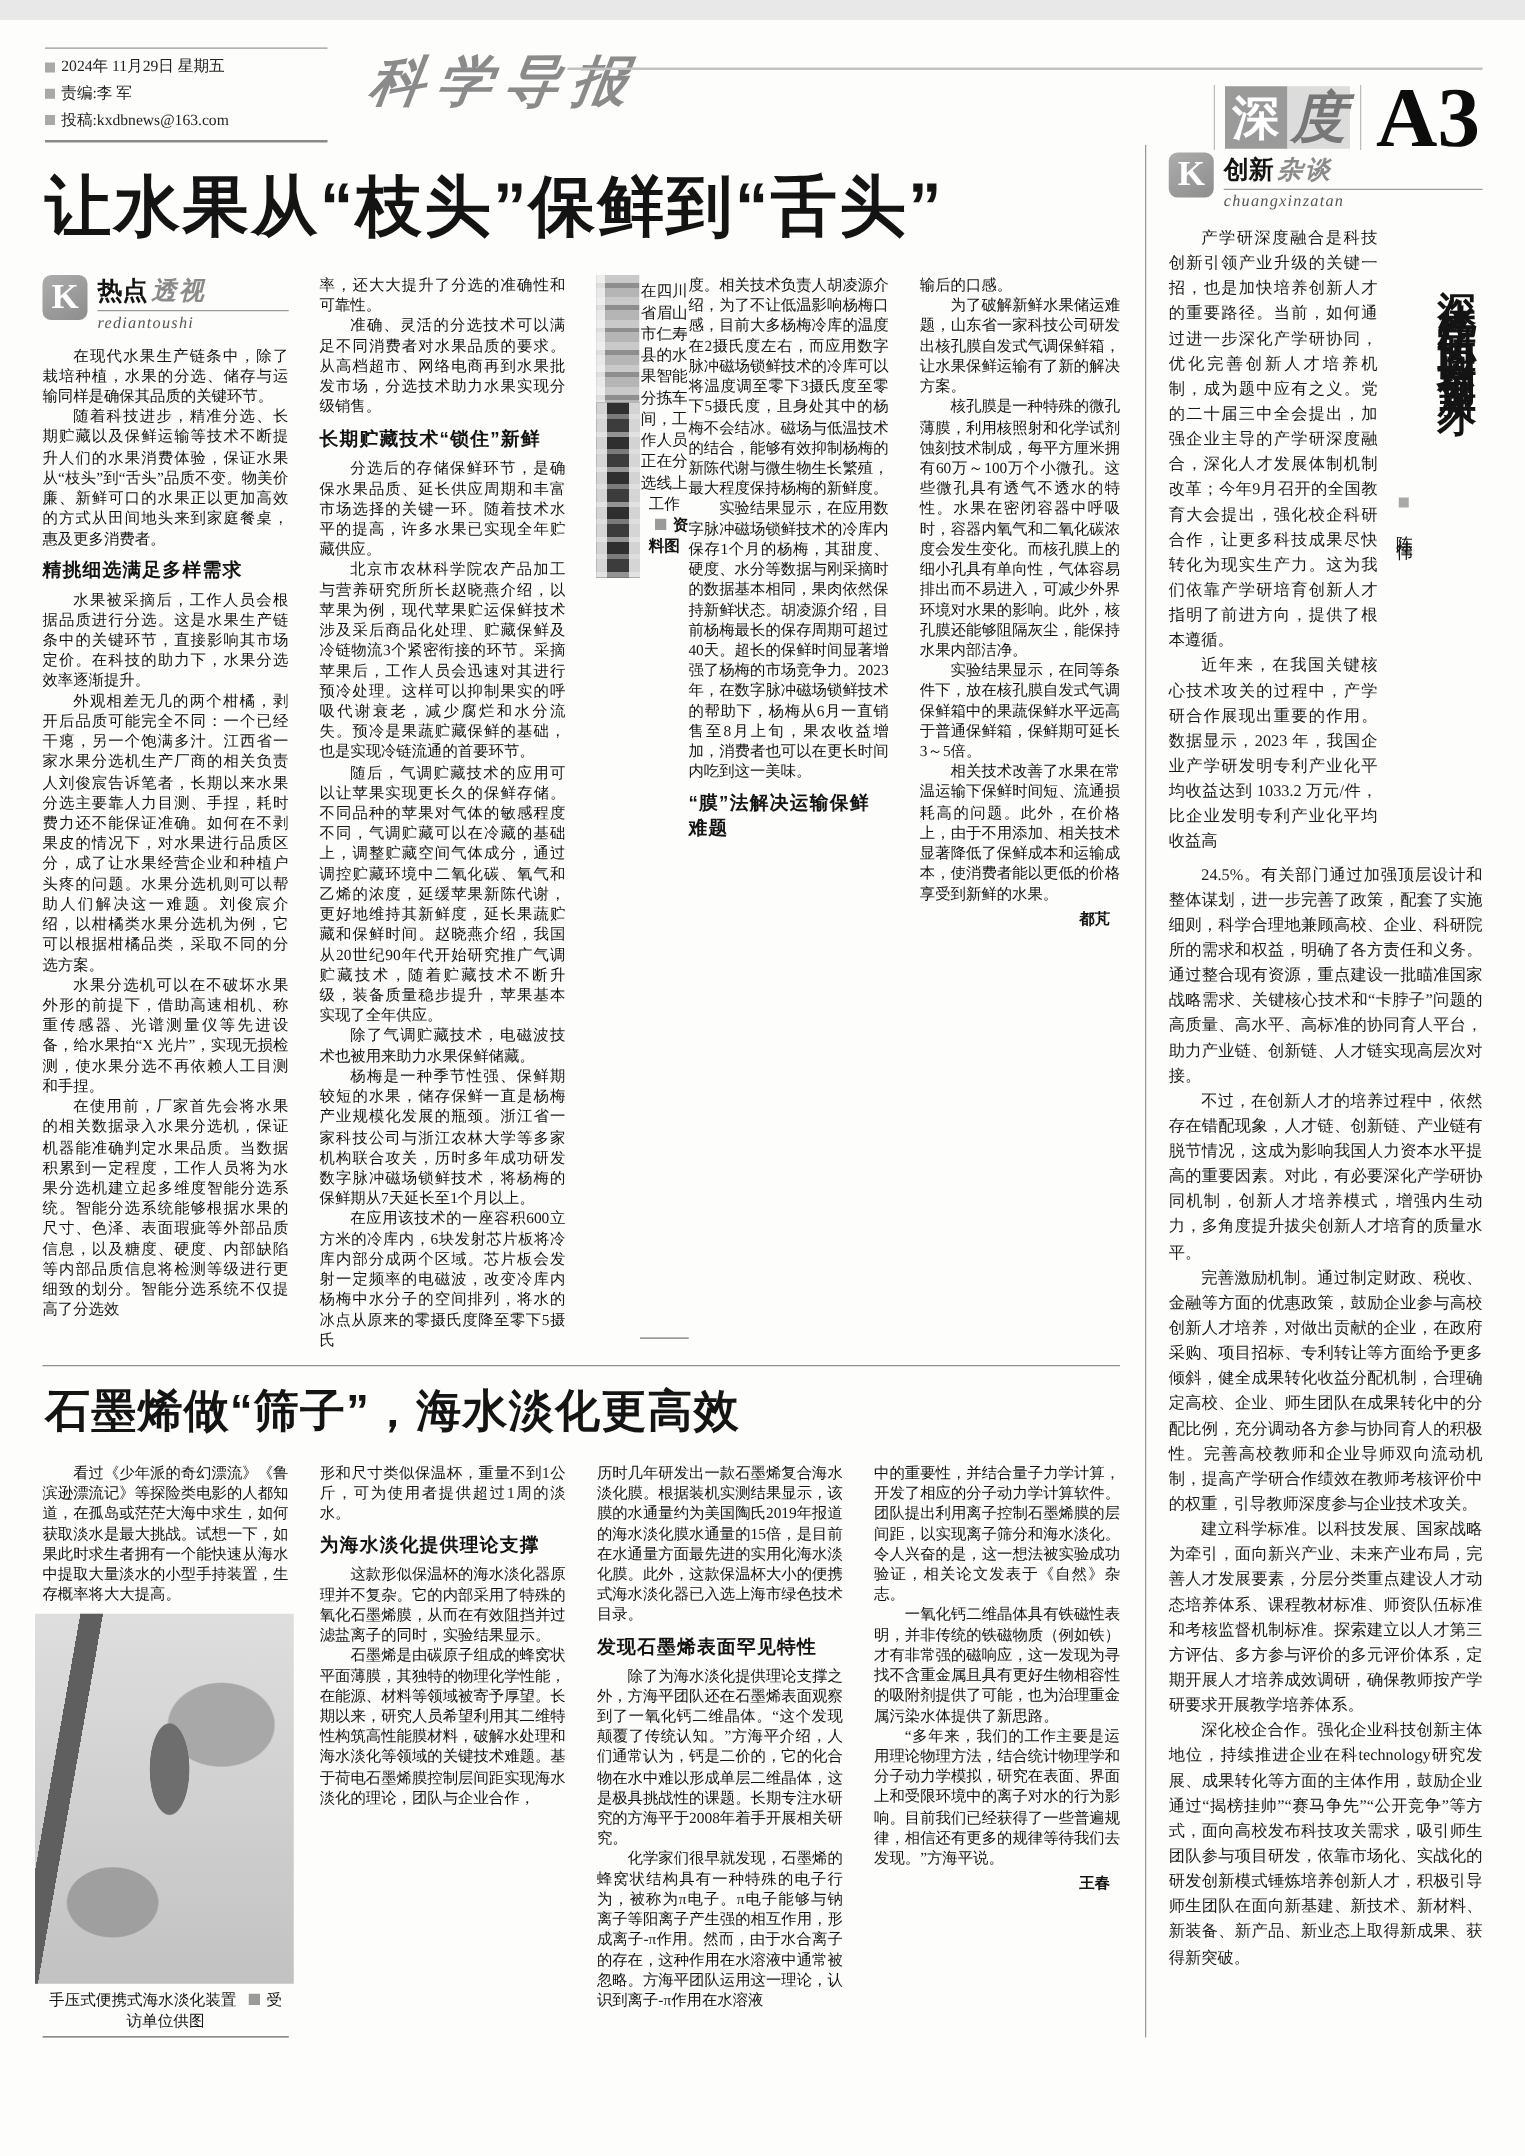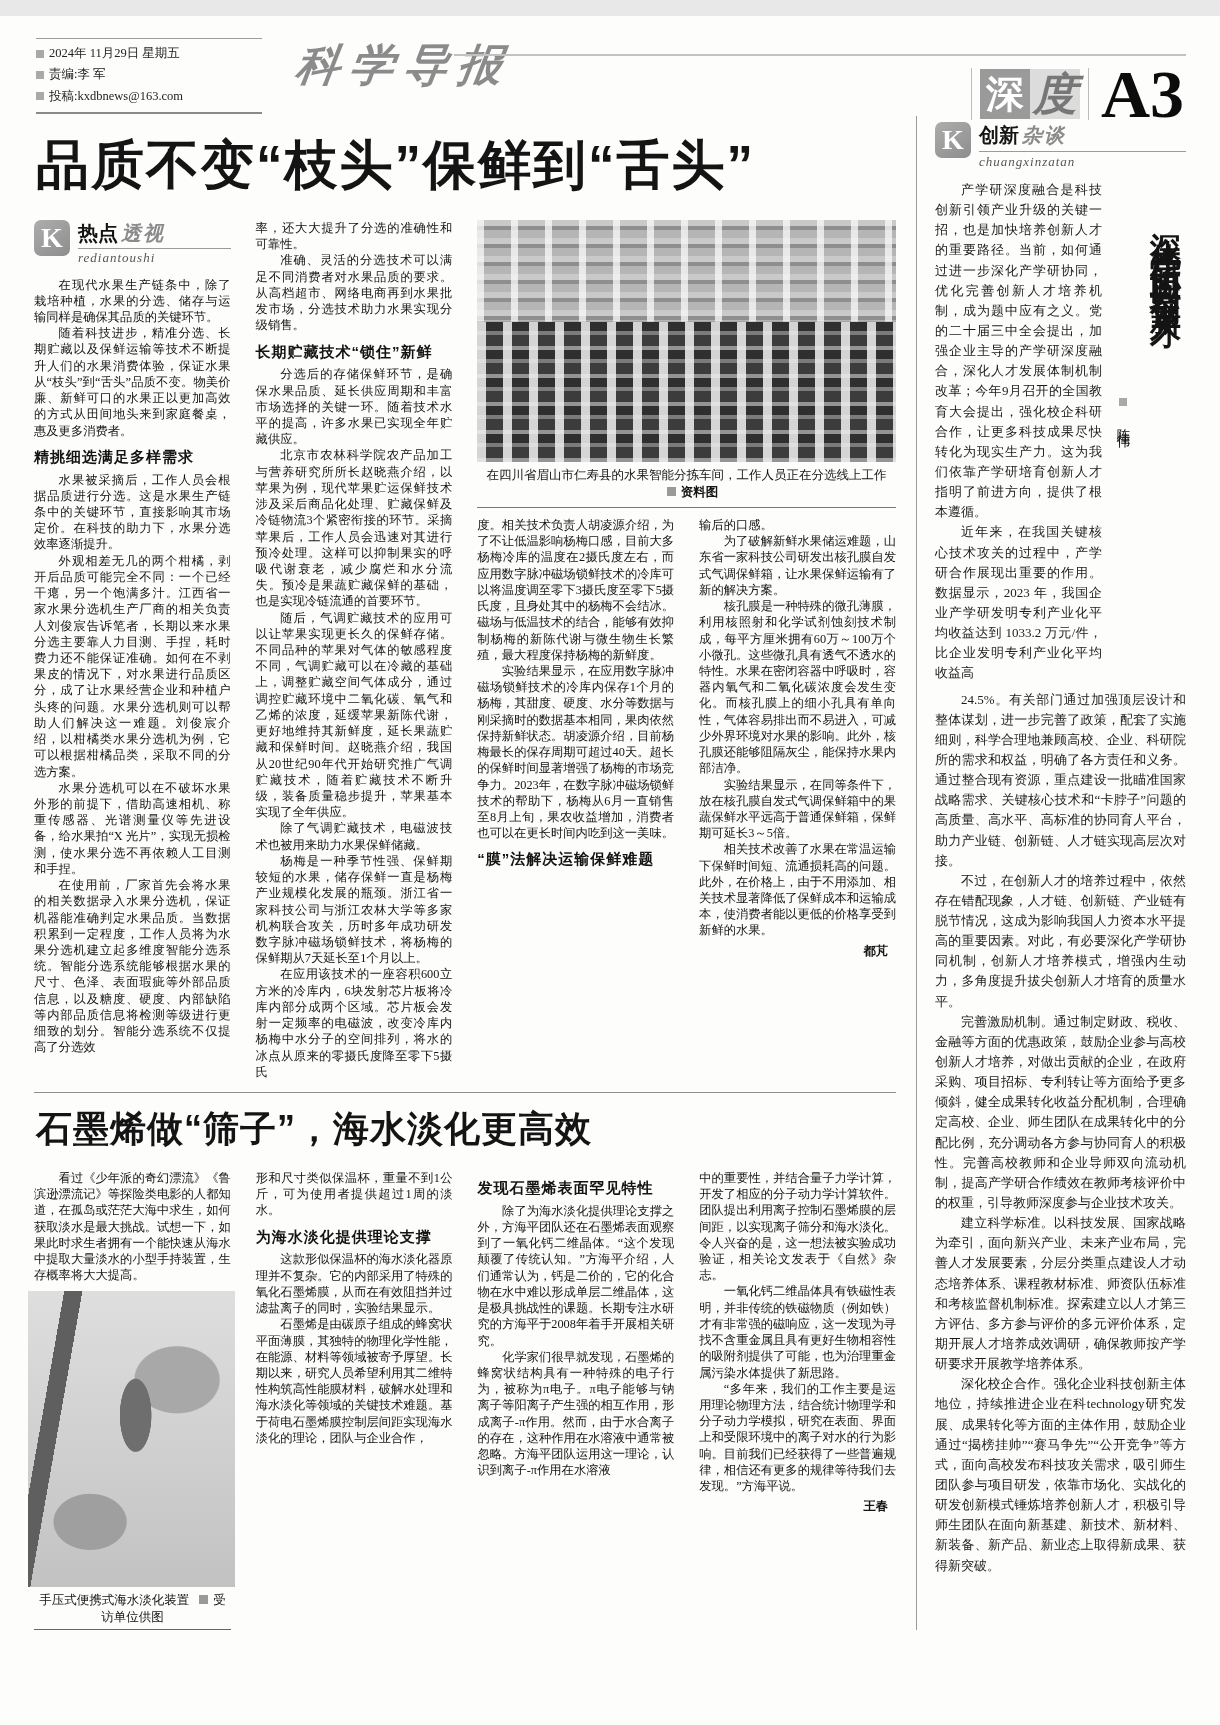--- a/index.html
+++ b/index.html
@@ -59,21 +59,21 @@
   .badge-script { font-family:"Liberation Serif", serif; font-style:italic; font-weight:bold;
                   font-size:20px; color:#8b8b8b; letter-spacing:2px; }
   .badge-latin { font-family:"Liberation Serif", serif; font-style:italic;
                  font-size:13px; color:#555; letter-spacing:1px; padding-top:1px; }
 
   
   .h1 { font-family:"Liberation Sans", sans-serif; font-weight:900; font-size:53px;
         letter-spacing:2px; margin:14px 0 18px 2px; white-space:nowrap; }
   .a1-grid { display:flex; gap:25px; }
   .a1-grid .colA, .a1-grid .colB { flex:1; min-width:0; }
-  .a1-right { flex:2.13; min-width:0; display:flex; flex-direction:column; }
+  .a1-right { flex:2.13; min-width:0; display:flex; }
   .photo1 { height:242px; width:100%;
      background:
        repeating-linear-gradient(90deg, rgba(250,250,250,.75) 0 7px, rgba(0,0,0,0) 7px 34px) 0 0/100% 42% no-repeat,
        repeating-linear-gradient(180deg, #c9c9c9 0 6px, #8e8e8e 6px 10px, #b5b5b5 10px 18px) 0 0/100% 42% no-repeat,
        repeating-linear-gradient(90deg, rgba(240,240,240,.85) 0 9px, rgba(0,0,0,0) 9px 26px) 0 100%/100% 58% no-repeat,
        repeating-linear-gradient(180deg, #2f2f2f 0 9px, #7b7b7b 9px 13px, #3c3c3c 13px 24px, #949494 24px 28px) 0 100%/100% 58% no-repeat,
        #8a8a8a; }
   .caption { font-size:12.5px; text-align:center; padding:5px 0 6px 0;
              border-bottom:1px solid #777; margin-bottom:9px; }
   .caption .credit-sq { display:inline-block; width:9px; height:9px; background:#9a9a9a; margin:0 5px 0 12px; }
@@ -136,21 +136,21 @@
       <span class="tick"></span>
       <span class="pageno">A3</span>
     </div>
   </div>
 
   <div class="content">
 
     <div class="leftcol">
 
       <article>
-        <h1 class="h1">品质不变“枝头”保鲜到“舌头”</h1>
+        <h1 class="h1">让水果从“枝头”保鲜到“舌头”</h1>
         <div class="a1-grid">
           <div class="col colA">
             <div class="badge">
               <span class="badge-k">K</span>
               <span class="badge-right">
                 <span class="badge-line1">
                   <span class="badge-bold">热点</span>
                   <span class="badge-script">透视</span>
                 </span>
                 <span class="badge-latin">rediantoushi</span>
@@ -215,20 +215,21 @@
               <span>手压式便携式海水淡化装置</span><span class="credit-sq"></span><span class="credit">受访单位供图</span>
             </div>
           </div>
           <div class="col">
               <p class="para cont">形和尺寸类似保温杯，重量不到1公斤，可为使用者提供超过1周的淡水。</p>
               <h4 class="sub">为海水淡化提供理论支撑</h4>
               <p class="para">这款形似保温杯的海水淡化器原理并不复杂。它的内部采用了特殊的氧化石墨烯膜，从而在有效阻挡并过滤盐离子的同时，实验结果显示。</p>
               <p class="para">石墨烯是由碳原子组成的蜂窝状平面薄膜，其独特的物理化学性能，在能源、材料等领域被寄予厚望。长期以来，研究人员希望利用其二维特性构筑高性能膜材料，破解水处理和海水淡化等领域的关键技术难题。基于荷电石墨烯膜控制层间距实现海水淡化的理论，团队与企业合作，</p>
             </div>
           <div class="col">
+              <p class="para cont">历时几年研发出一款石墨烯复合海水淡化膜。根据装机实测结果显示，该膜的水通量约为美国陶氏2019年报道的海水淡化膜水通量的15倍，是目前在水通量方面最先进的实用化海水淡化膜。此外，这款保温杯大小的便携式海水淡化器已入选上海市绿色技术目录。</p>
               <h4 class="sub">发现石墨烯表面罕见特性</h4>
               <p class="para">除了为海水淡化提供理论支撑之外，方海平团队还在石墨烯表面观察到了一氧化钙二维晶体。“这个发现颠覆了传统认知。”方海平介绍，人们通常认为，钙是二价的，它的化合物在水中难以形成单层二维晶体，这是极具挑战性的课题。长期专注水研究的方海平于2008年着手开展相关研究。</p>
               <p class="para">化学家们很早就发现，石墨烯的蜂窝状结构具有一种特殊的电子行为，被称为π电子。π电子能够与钠离子等阳离子产生强的相互作用，形成离子-π作用。然而，由于水合离子的存在，这种作用在水溶液中通常被忽略。方海平团队运用这一理论，认识到离子-π作用在水溶液</p>
             </div>
           <div class="col">
               <p class="para cont">中的重要性，并结合量子力学计算，开发了相应的分子动力学计算软件。团队提出利用离子控制石墨烯膜的层间距，以实现离子筛分和海水淡化。令人兴奋的是，这一想法被实验成功验证，相关论文发表于《自然》杂志。</p>
               <p class="para">一氧化钙二维晶体具有铁磁性表明，并非传统的铁磁物质（例如铁）才有非常强的磁响应，这一发现为寻找不含重金属且具有更好生物相容性的吸附剂提供了可能，也为治理重金属污染水体提供了新思路。</p>
               <p class="para">“多年来，我们的工作主要是运用理论物理方法，结合统计物理学和分子动力学模拟，研究在表面、界面上和受限环境中的离子对水的行为影响。目前我们已经获得了一些普遍规律，相信还有更多的规律等待我们去发现。”方海平说。</p>
               <p class="para author">王春</p>
             </div>

